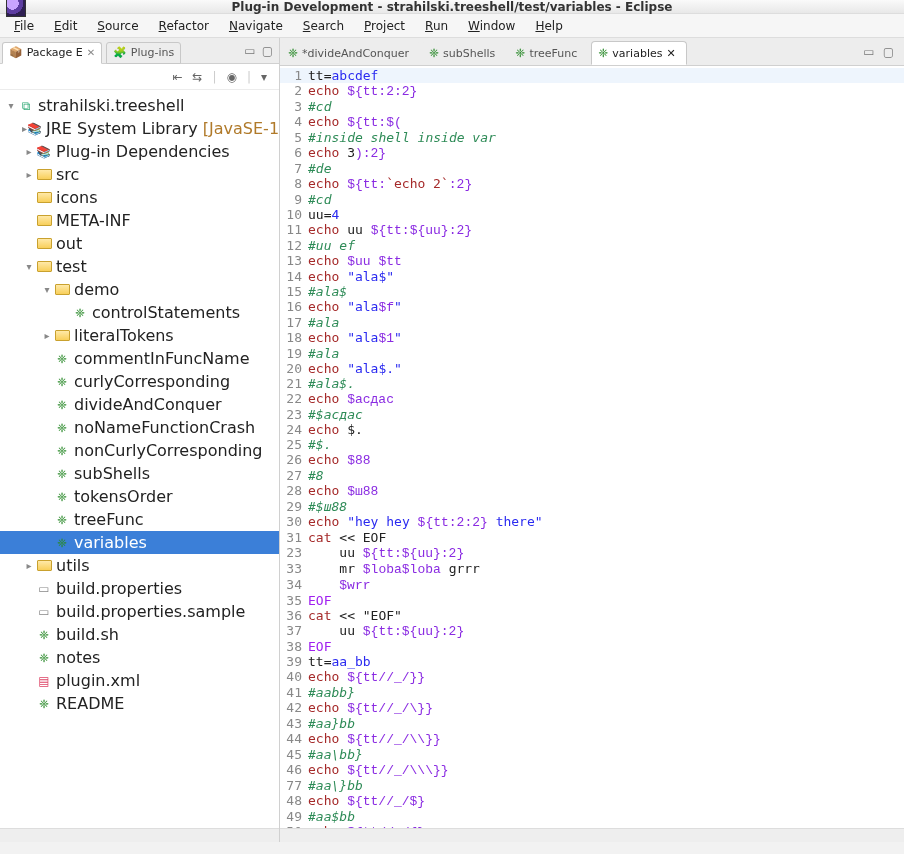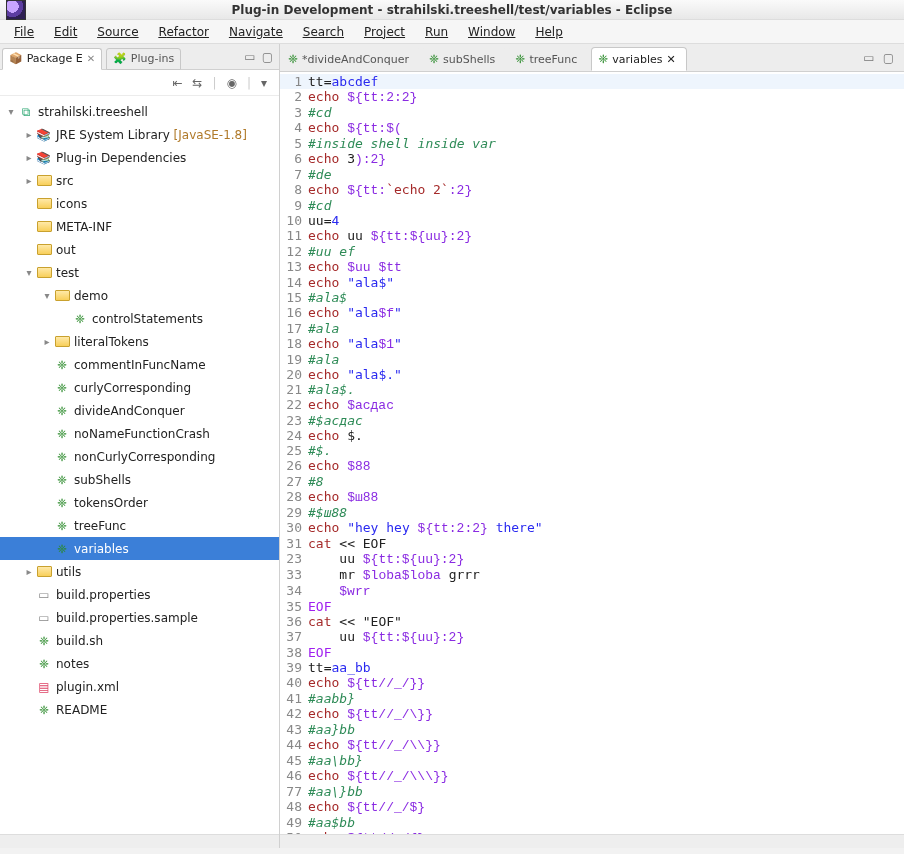--- a/index.html
+++ b/index.html
@@ -6,21 +6,21 @@
   body {
     font-family: "DejaVu Sans", Arial, sans-serif;
     font-size: 12px;
     background: #f2f2f2;
     width: 904px;
     height: 854px;
     overflow: hidden;
     color: #222;
   }
   .titlebar {
-    height: 20px;
+    height: 14px;
     background: linear-gradient(#fafafa,#e8e8e8);
     display: flex;
     align-items: center;
     padding: 0 6px;
     position: relative;
     border-bottom: 1px solid #ddd;
   }
   .titlebar .app-icon {
     width: 20px; height: 20px; margin-right: 6px;
     background:
@@ -39,21 +39,20 @@
     height: 24px;
     background: #f6f6f6;
     display: flex;
     align-items: center;
     padding: 0 4px;
     border-bottom: 1px solid #ddd;
   }
   .menubar .menu-item {
     padding: 2px 10px;
     cursor: default;
-    text-decoration: underline;
   }
   .menubar .menu-item u { text-decoration: underline; }
   .main {
     display: flex;
     height: calc(854px - 26px - 24px);
   }
   .sidebar {
     width: 280px;
     background: white;
     border-right: 1px solid #d0d0d0;
@@ -144,21 +143,21 @@
   }
   .proj-icon {
     color: #3a7; font-size: 13px;
   }
   .lib-icon { color: #a97; }
   .tree-icon-green {
     color: #2a8a2a;
     font-size: 13px;
   }
   .file-icon { color: #888; }
-  .tree-label { font-size: 12px; }
+  .tree-label { font-size: 16px; }
   .tree-label .suffix { color: #b07a2a; }
   .editor-area {
     flex: 1;
     background: white;
     display: flex;
     flex-direction: column;
     overflow: hidden;
   }
   .editor-tabs {
     height: 28px;

